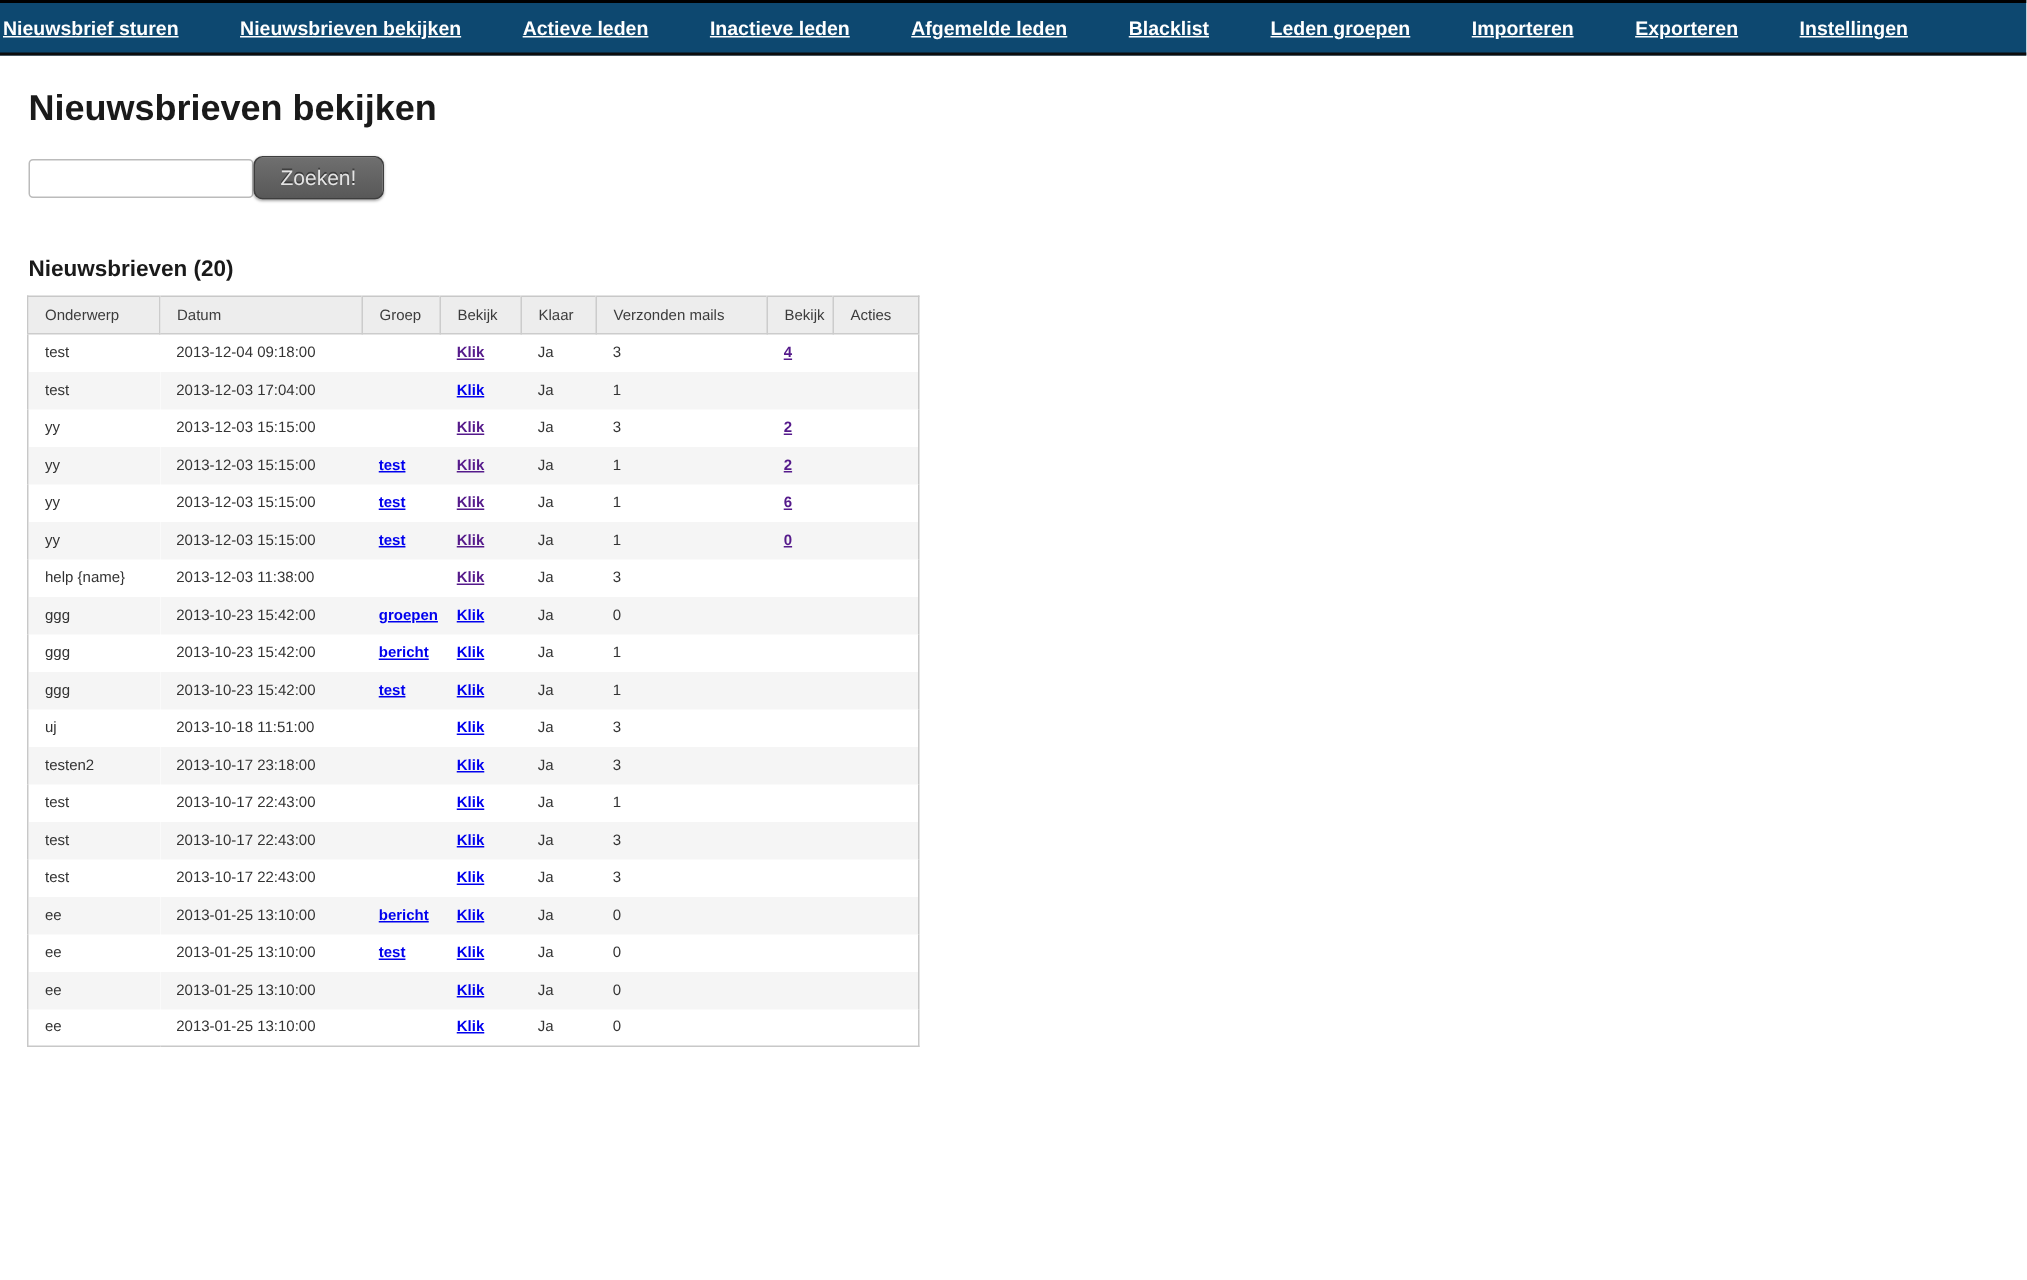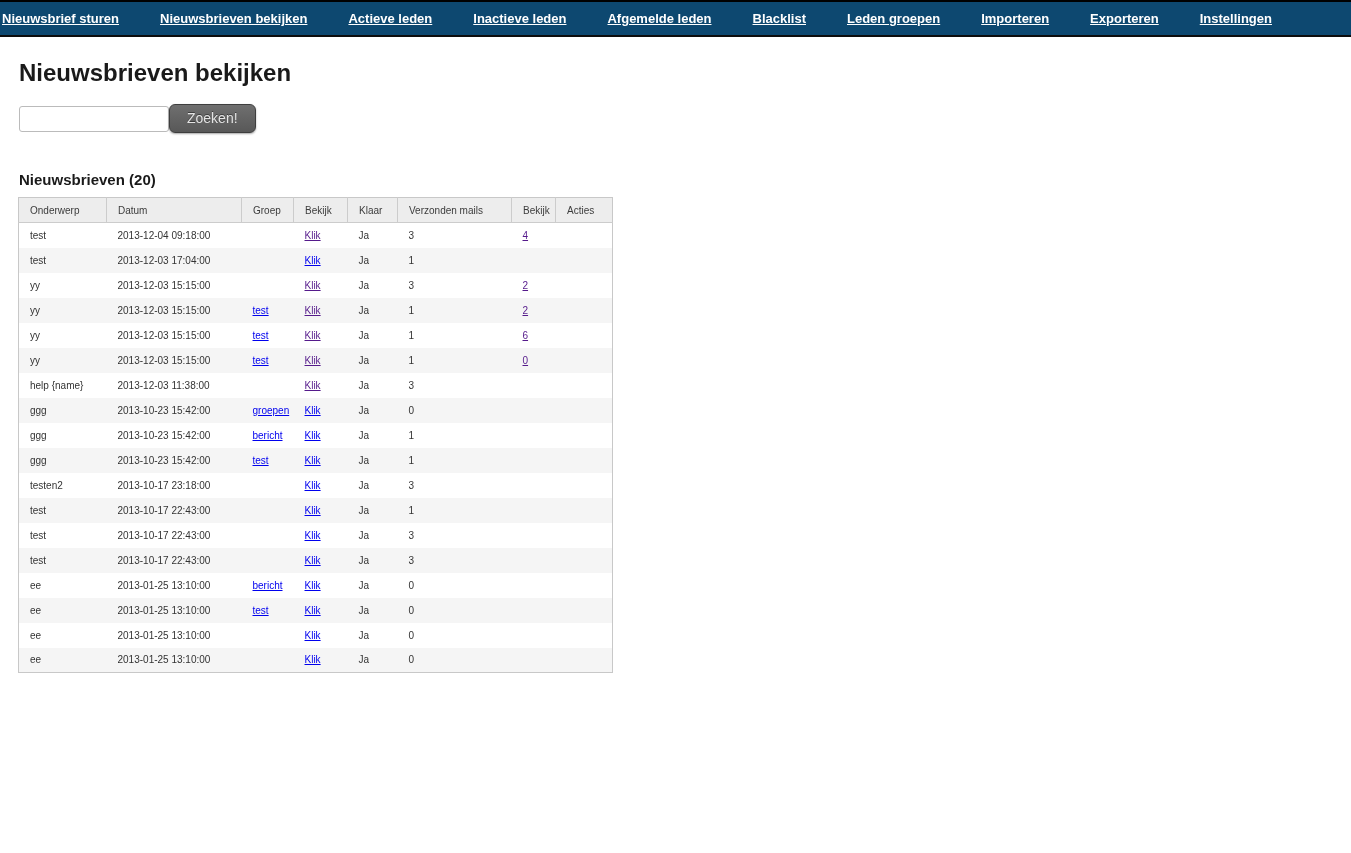--- a/index.html
+++ b/index.html
@@ -94,20 +94,21 @@
     text-align: left;
     overflow: hidden;
     white-space: nowrap;
   }
   table.newsletters tbody tr:nth-child(even) { background: #f5f5f5; }
   table.newsletters tbody tr:nth-child(odd)  { background: #ffffff; }
   a.lnk {
     color: var(--link-blue, #0000ee);
     text-decoration: underline;
     cursor: pointer;
+    font-weight: bold;
   }
   a.lnk.visited { color: var(--link-visited, #551a8b); }
 </style>
 </head>
 <body>
 
 <nav class="navbar">
     <a href="#">Nieuwsbrief sturen</a>
     <a href="#">Nieuwsbrieven bekijken</a>
     <a href="#">Actieve leden</a>
@@ -248,20 +249,30 @@
           <td>ggg</td>
           <td>2013-10-23 15:42:00</td>
           <td><a href="#" class="lnk">test</a></td>
           <td><a href="#" class="lnk">Klik</a></td>
           <td>Ja</td>
           <td>1</td>
           <td></td>
           <td></td>
         </tr>
         <tr>
+          <td>uj</td>
+          <td>2013-10-18 11:51:00</td>
+          <td></td>
+          <td><a href="#" class="lnk">Klik</a></td>
+          <td>Ja</td>
+          <td>3</td>
+          <td></td>
+          <td></td>
+        </tr>
+        <tr>
           <td>testen2</td>
           <td>2013-10-17 23:18:00</td>
           <td></td>
           <td><a href="#" class="lnk">Klik</a></td>
           <td>Ja</td>
           <td>3</td>
           <td></td>
           <td></td>
         </tr>
         <tr>

